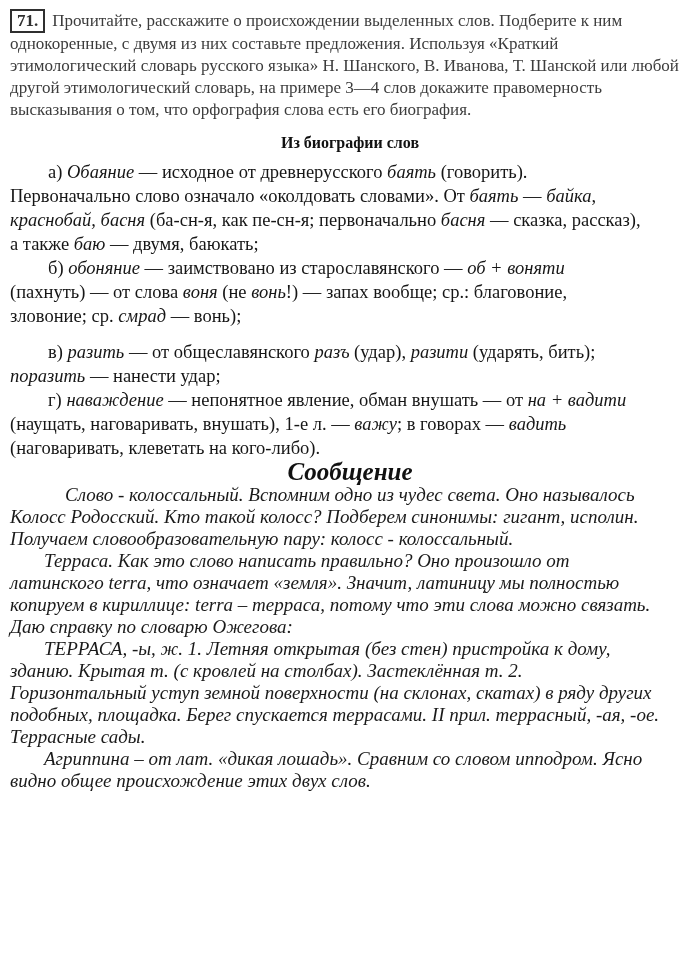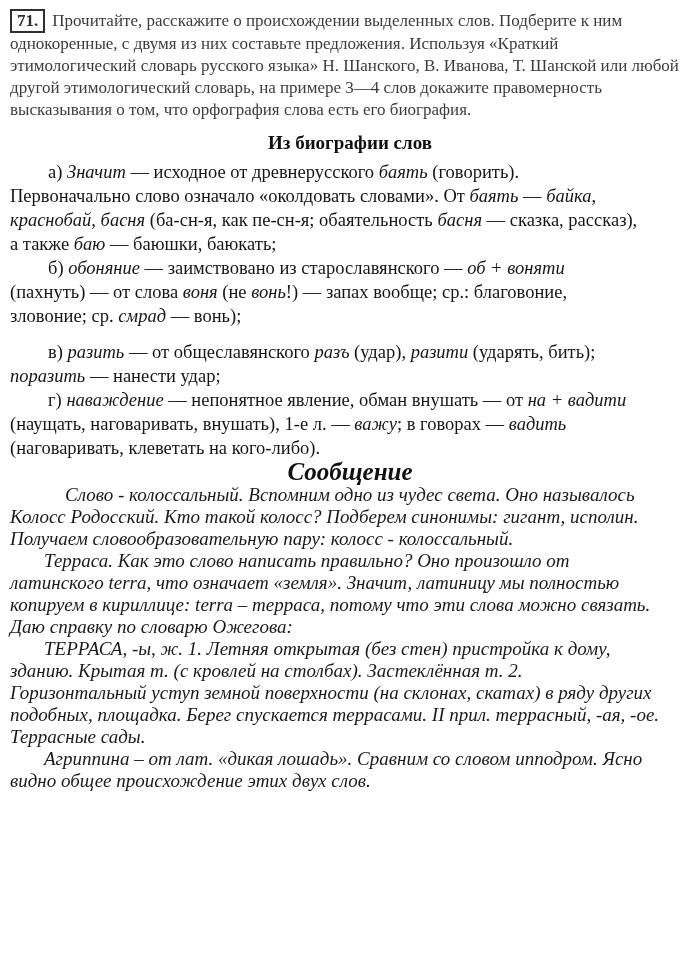--- a/index.html
+++ b/index.html
@@ -12,21 +12,21 @@
   .task{
     font-size:17px;line-height:22px;margin:0;color:#3c3c3c;
     white-space:pre-line;
   }
   .num-box{
     display:inline-block;border:2px solid #2f2f2f;color:#2f2f2f;
     font-weight:bold;font-size:17px;line-height:19px;
     padding:0 5px 1px 5px;margin-right:7px;vertical-align:baseline;
   }
   .heading-bio{
-    font-size:19px;font-weight:bold;color:#111111;
+    font-size:16px;font-weight:bold;color:#111111;
     text-align:center;margin:10px 0 6px 0;line-height:23px;
   }
   .item{
     font-size:18.5px;line-height:24px;margin:0;color:#161616;
     text-indent:38px;white-space:pre-line;
   }
   .item-v{margin-top:12px;}
   .hand{font-style:italic;color:#1a1a1a;}
   .answer{
     font-size:19px;line-height:24px;margin:22px 0 0 0;
@@ -49,24 +49,24 @@
 <div class="page">
 
   <p class="task"><span class="num-box">71.</span><span>Прочитайте, расскажите о происхождении выделенных слов. Подберите к ним
 однокоренные, с двумя из них составьте предложения. Используя «Краткий
 этимологический словарь русского языка» Н. Шанского, В. Иванова, Т. Шанской или любой
 другой этимологический словарь, на примере 3—4 слов докажите правомерность
 высказывания о том, что орфография слова есть его биография.</span></p>
 
   <div class="heading-bio">Из биографии слов</div>
 
-  <p class="item"><span>а) </span><i>Значит</i><span> — исходное от древнерусского </span><i>баять</i><span> (говорить).
+  <p class="item"><span>а) </span><i>Обаяние</i><span> — исходное от древнерусского </span><i>баять</i><span> (говорить).
 Первоначально слово означало «околдовать словами». От </span><i>баять</i><span> — </span><i>байка</i><span>,
-</span><i>краснобай, басня</i><span> (ба-сн-я, как пе-сн-я; обаятельность </span><i>басня</i><span> — сказка, рассказ),
-а также </span><i>баю</i><span> — баюшки, баюкать;</span></p>
+</span><i>краснобай, басня</i><span> (ба-сн-я, как пе-сн-я; первоначально </span><i>басня</i><span> — сказка, рассказ),
+а также </span><i>баю</i><span> — двумя, баюкать;</span></p>
   <p class="item"><span>б) </span><i>обоняние</i><span> — заимствовано из старославянского — </span><i>об + воняти</i><span>
 (пахнуть) — от слова </span><i>воня</i><span> (не </span><i>вонь</i><span>!) — запах вообще; ср.: благовоние,
 зловоние; ср. </span><i>смрад</i><span> — вонь);</span></p>
   <p class="item item-v"><span>в) </span><i>разить</i><span> — от общеславянского </span><i>разъ</i><span> (удар), </span><i>разити</i><span> (ударять, бить);
 </span><i>поразить</i><span> — нанести удар;</span></p>
   <p class="item"><span>г) </span><i>наваждение</i><span> — непонятное явление, обман внушать — от </span><i>на + вадити</i><span>
 (наущать, наговаривать, внушать), 1-е л. — </span><i>важу</i><span>; в говорах — </span><i>вадить</i><span>
 (наговаривать, клеветать на кого-либо).</span></p>
 
 

